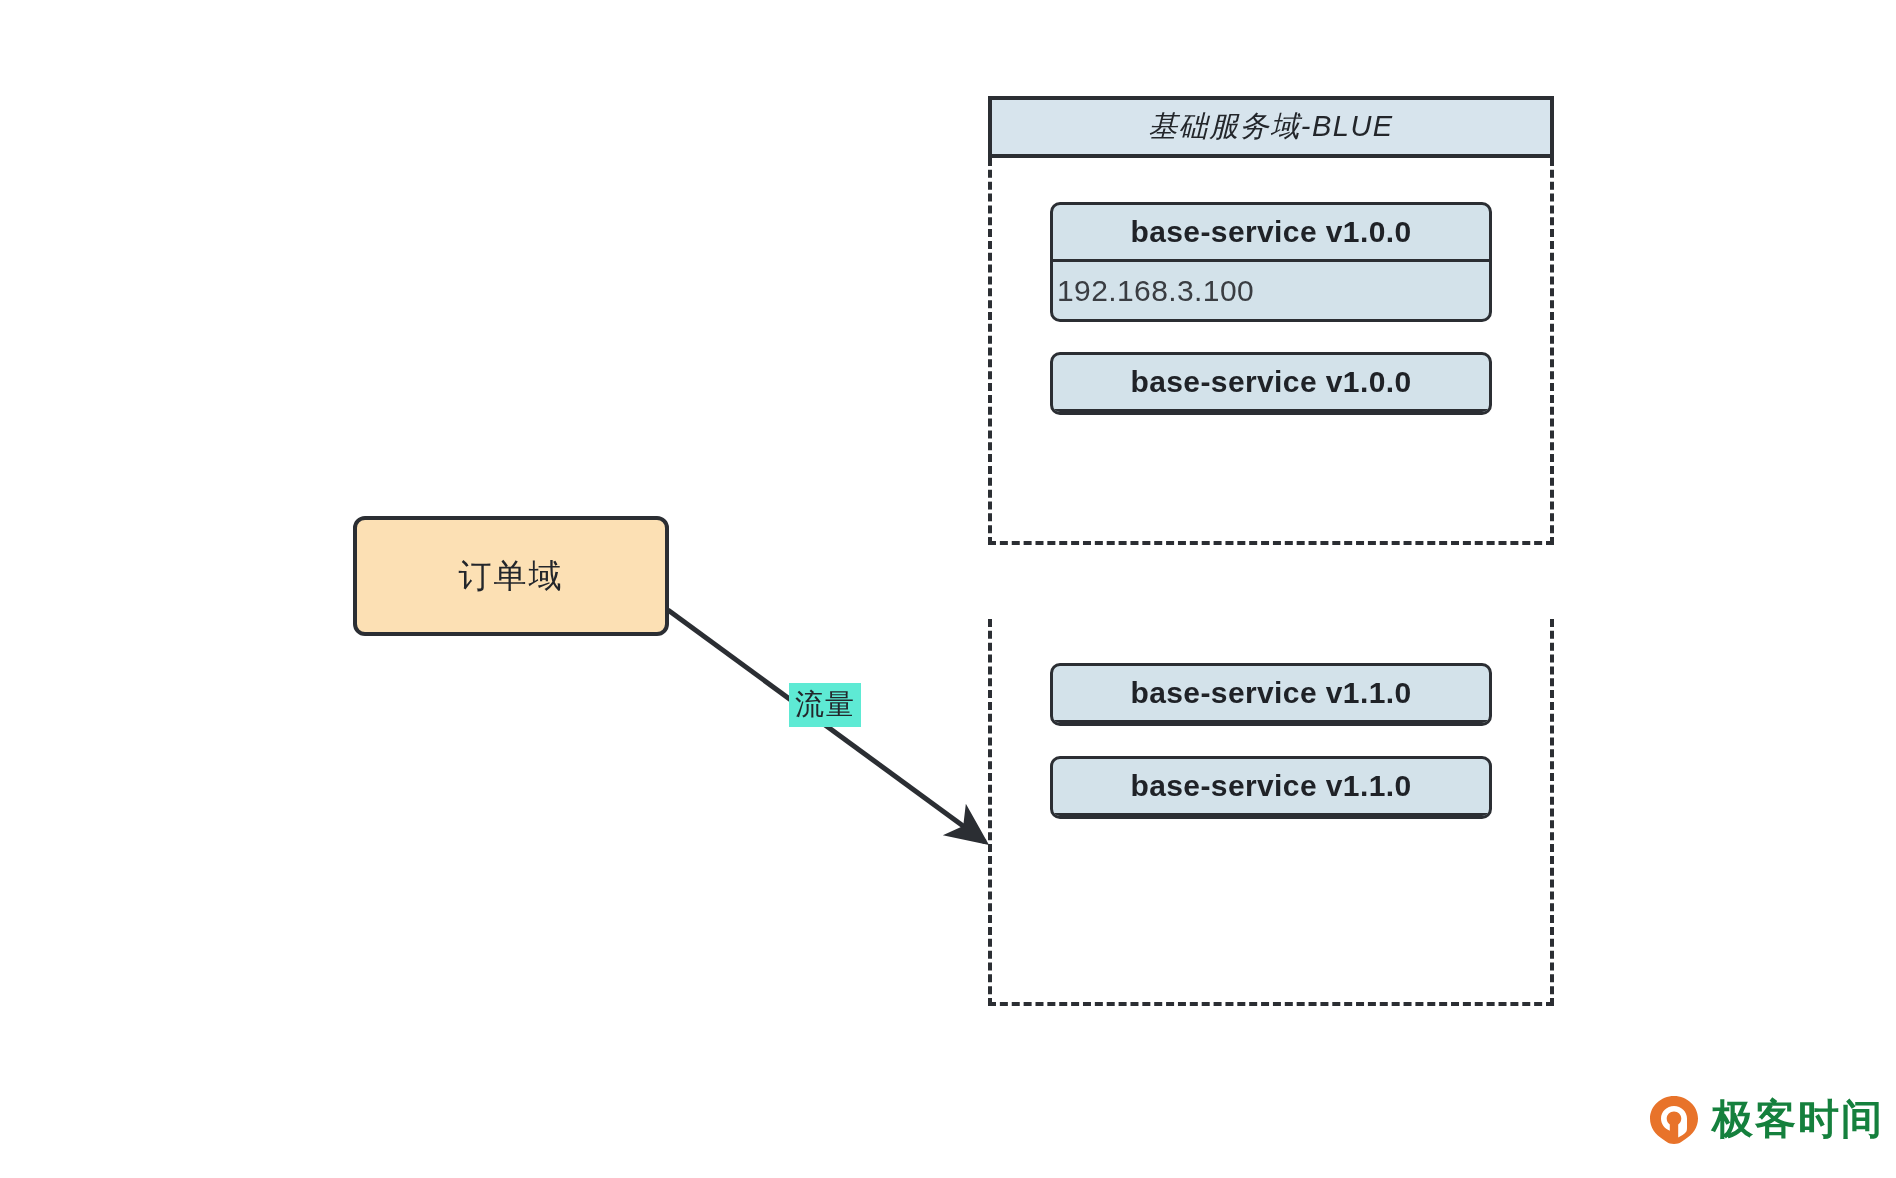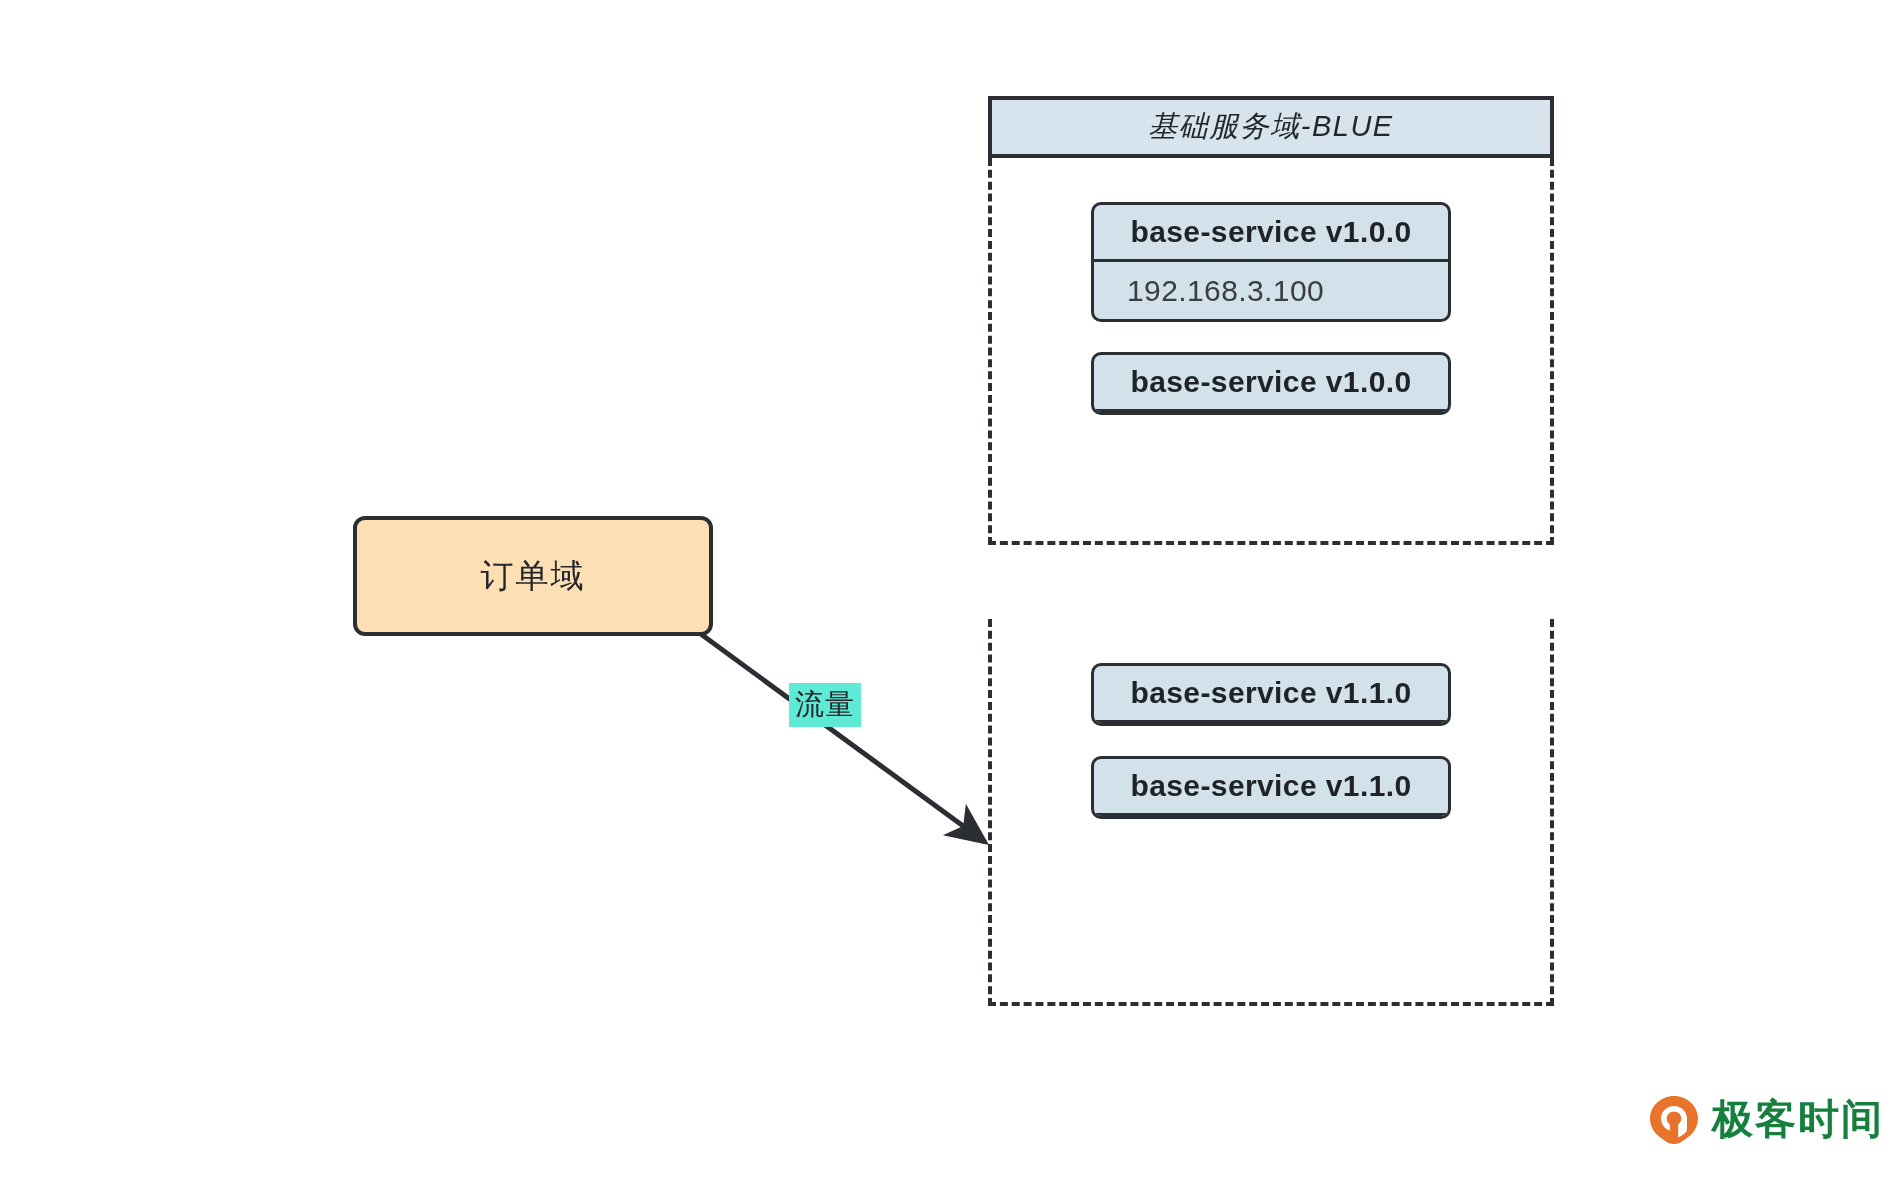--- a/index.html
+++ b/index.html
@@ -30,21 +30,21 @@
     height: 1178px;
     z-index: 1;
     pointer-events: none;
   }
 
   
   .src-box {
     position: absolute;
     left: 353px;
     top: 516px;
-    width: 360px;
+    width: 316px;
     height: 120px;
     background: #fce0b4;
     border: 4px solid #2b2e33;
     border-radius: 12px;
     box-sizing: border-box;
     display: flex;
     align-items: center;
     justify-content: center;
     z-index: 3;
   }
@@ -102,21 +102,21 @@
     border: 4px dashed #2b2e33;
     border-top: none;
     box-sizing: border-box;
     height: 387px;
     padding: 44px 0 0 0;
     z-index: 2;
   }
 
   
   .service-card {
-    width: 360px;
+    width: 442px;
     margin: 0 auto 30px auto;
     border: 3px solid #2b2e33;
     border-radius: 10px;
     box-sizing: border-box;
     background: #d3e2ea;
     overflow: hidden;
   }
   .service-card:last-child { margin-bottom: 0; }
 
   .service-name {
@@ -128,21 +128,21 @@
     font-weight: bold;
     letter-spacing: 0.4px;
     color: #1f2227;
     border-bottom: 3px solid #2b2e33;
     box-sizing: border-box;
   }
   .service-ip {
     height: 57px;
     display: flex;
     align-items: center;
-    padding-left: 33px;
+    padding-left: 4px;
     font-size: 30px;
     letter-spacing: 0.4px;
     color: #3a3d42;
     box-sizing: border-box;
   }
 
   
   #watermark {
     position: absolute;
     left: 1648px;

